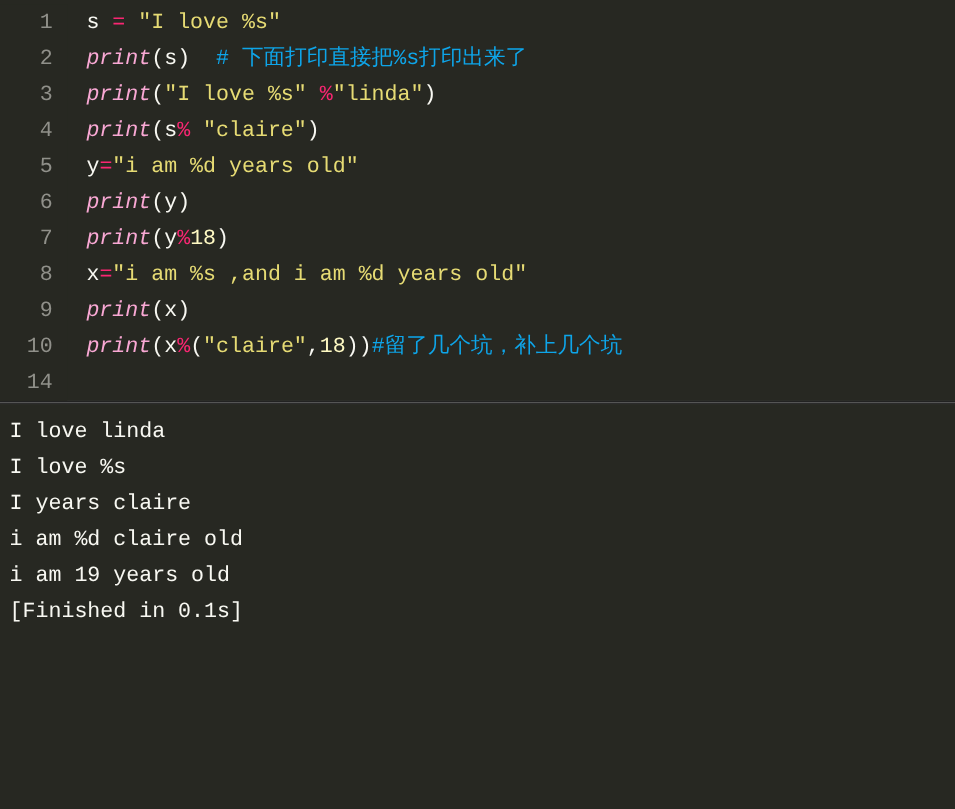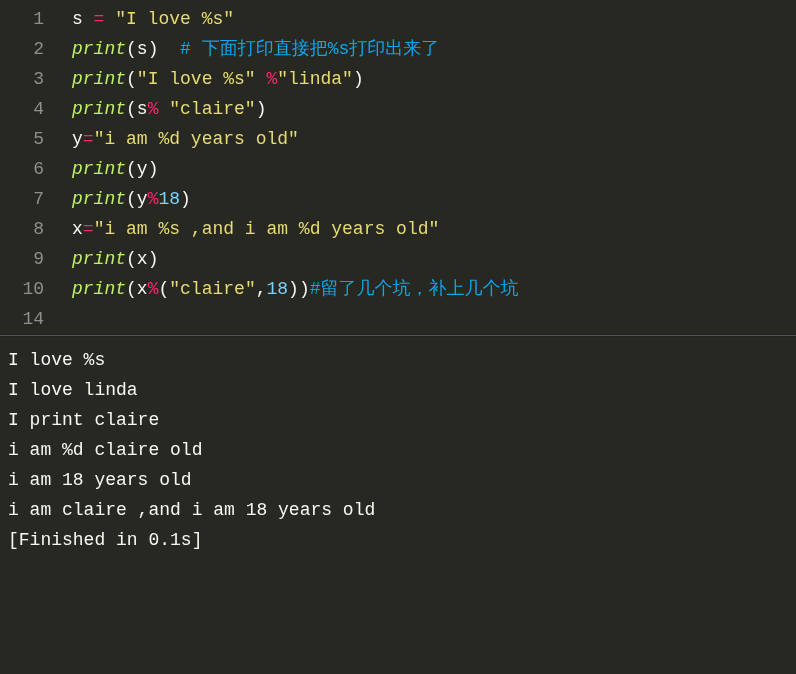--- a/index.html
+++ b/index.html
@@ -55,22 +55,22 @@
     }
     .output-line {
       height: 30px;
       line-height: 30px;
       white-space: pre;
     }
     
     .var { color: #f8f8f2; }
     .op { color: #f92672; }
     .str { color: #e6db74; }
-    .func { color: #bef264; font-style: italic; }
-    .num { color: #7dd3fc; }
+    .func { color: #f9a8d4; font-style: italic; }
+    .num { color: #fef9c3; }
     .cmt { color: #0ea5e9; }
     .paren { color: #f8f8f2; }
   </style>
 </head>
 <body>
 
 <div class="editor">
   <div class="gutter">
       <div class="gutter-line">1</div>
       <div class="gutter-line">2</div>
@@ -94,20 +94,19 @@
       <div class="code-line"><span class="func">print</span><span class="paren">(</span><span class="var">y</span><span class="op">%</span><span class="num">18</span><span class="paren">)</span></div>
       <div class="code-line"><span class="var">x</span><span class="op">=</span><span class="str">"i am %s ,and i am %d years old"</span></div>
       <div class="code-line"><span class="func">print</span><span class="paren">(</span><span class="var">x</span><span class="paren">)</span></div>
       <div class="code-line"><span class="func">print</span><span class="paren">(</span><span class="var">x</span><span class="op">%</span><span class="paren">(</span><span class="str">"claire"</span><span class="paren">,</span><span class="num">18</span><span class="paren">)</span><span class="paren">)</span><span class="cmt">#留了几个坑，补上几个坑</span></div>
     </div>
 </div>
 
 <div class="separator"></div>
 
 <div class="output">
+    <div class="output-line">I love linda</div>
     <div class="output-line">I love %s</div>
-    <div class="output-line">I love linda</div>
-    <div class="output-line">I print claire</div>
+    <div class="output-line">I years claire</div>
     <div class="output-line">i am %d claire old</div>
-    <div class="output-line">i am 18 years old</div>
-    <div class="output-line">i am claire ,and i am 18 years old</div>
+    <div class="output-line">i am 19 years old</div>
     <div class="output-line">[Finished in 0.1s]</div>
   </div>
 
 </body></html>

